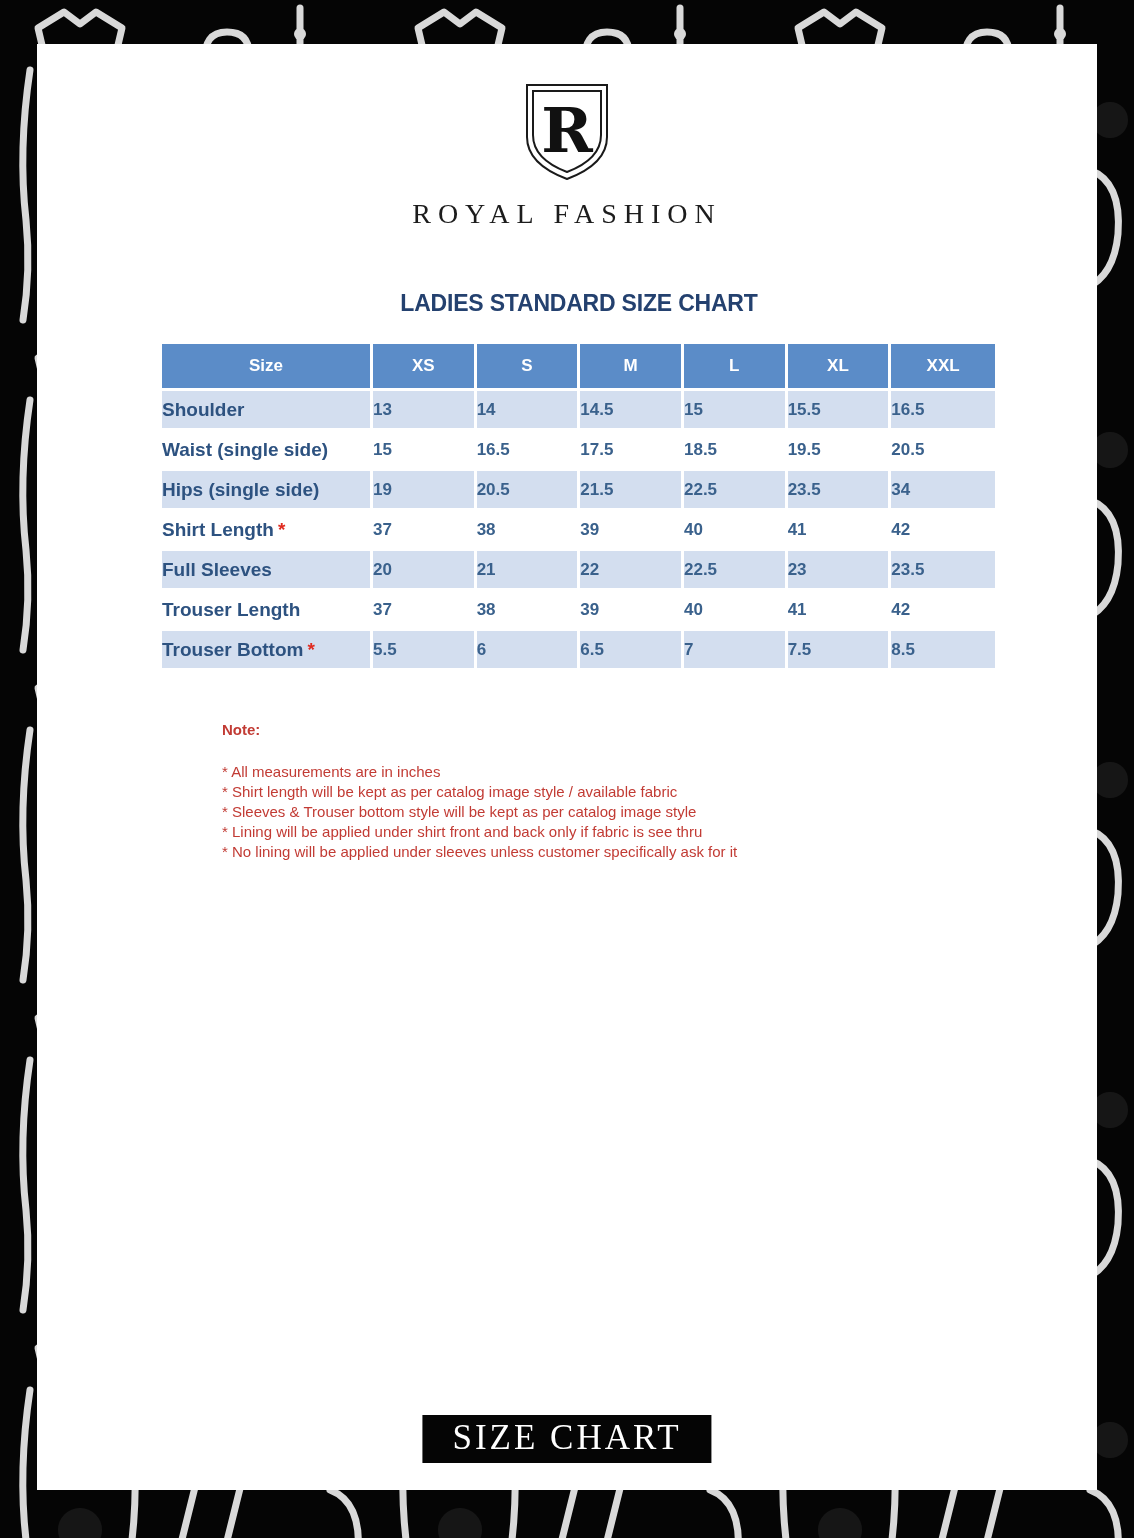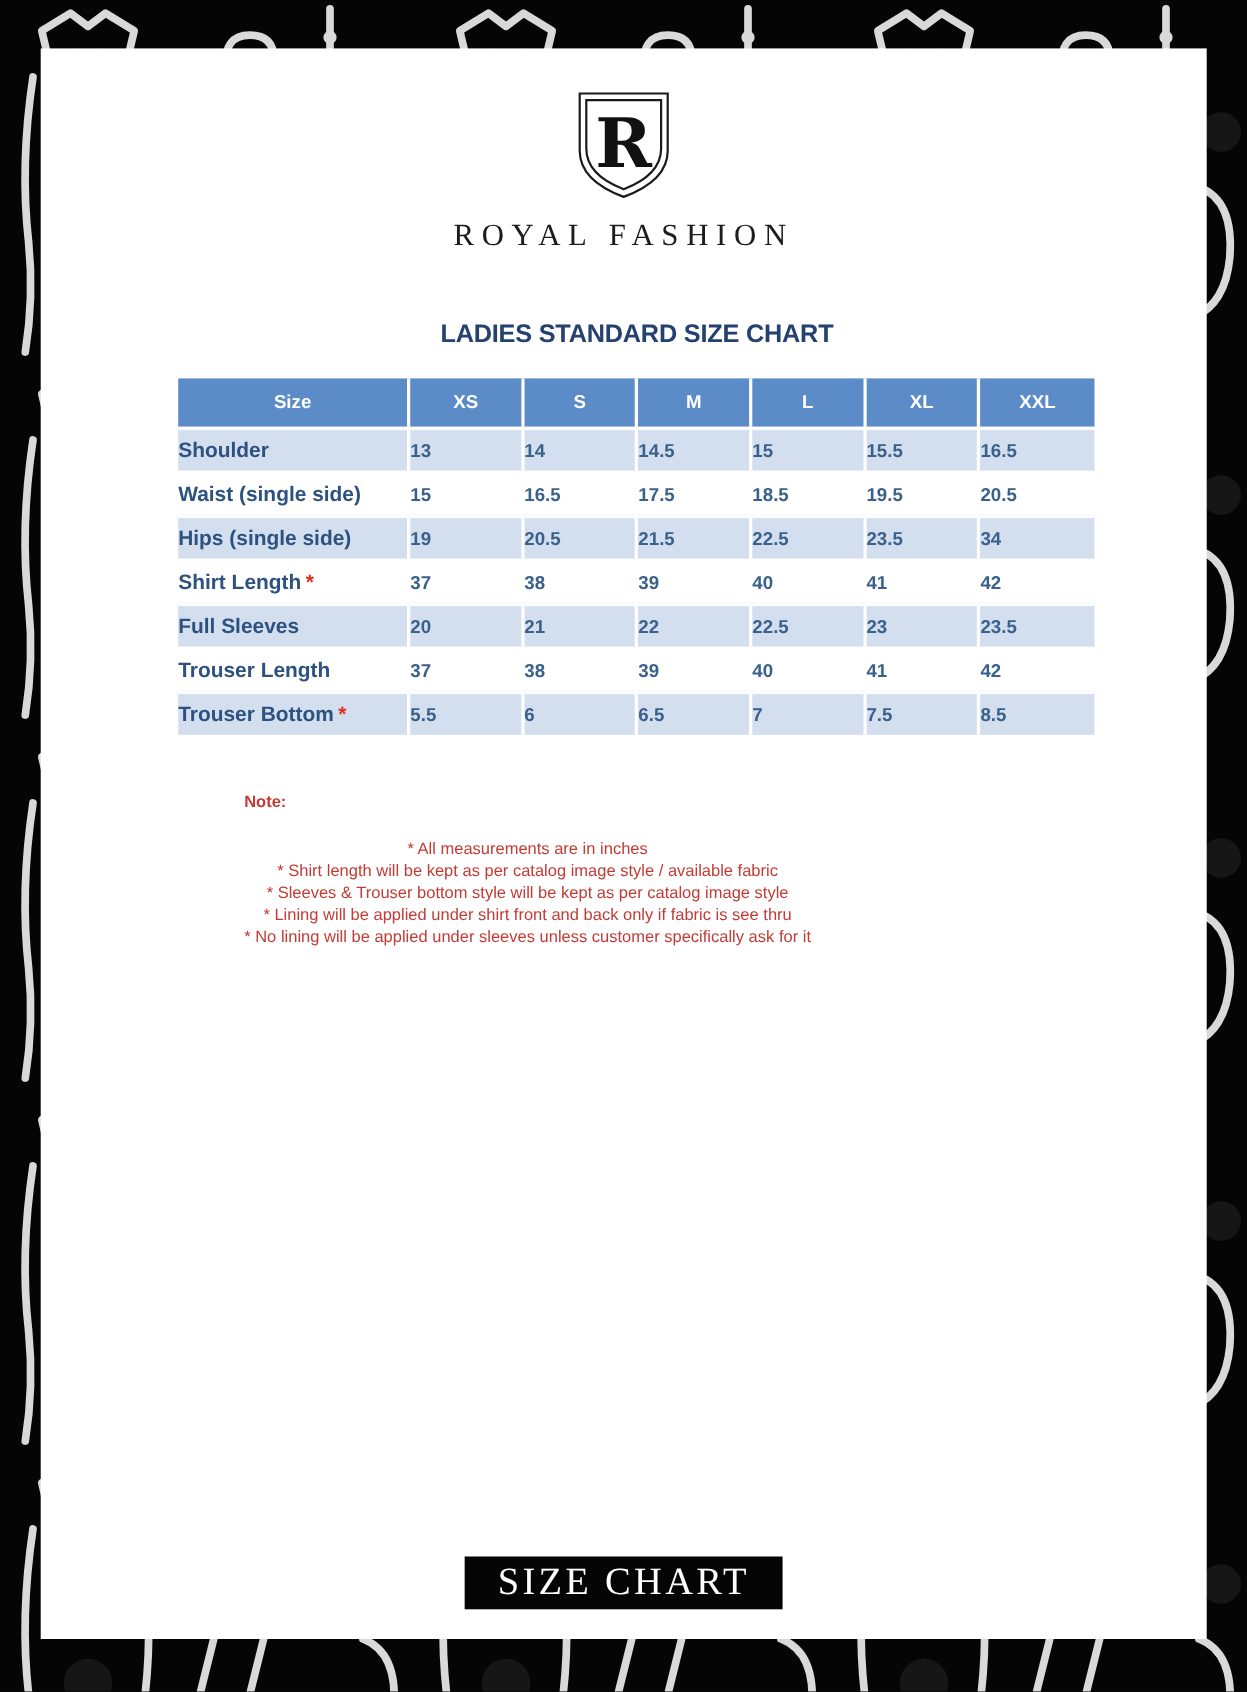--- a/index.html
+++ b/index.html
@@ -82,21 +82,21 @@
   .red-star{color:var(--asterisk-red);font-weight:bold;margin-left:4px;}
   
   .notes{
     position:absolute;left:185px;top:676px;
     width:830px;
     display:flex;align-items:flex-start;
     color:var(--note-red);
     font-size:15px;line-height:20px;flex-direction:column;
   }
   .note-label{font-weight:bold;flex:0 0 42px;white-space:nowrap;}
-  .notes ul{list-style:none;flex:1;text-align:center;}
+  .notes ul{list-style:none;flex:1;}
   .notes li{white-space:nowrap;}
   
   .banner{
     position:absolute;top:1371px;left:50%;
     transform:translateX(-50%);
     background:var(--banner-bg);
     color:var(--banner-text);
     font-family:"Liberation Serif",serif;
     font-size:35px;
     letter-spacing:3px;

